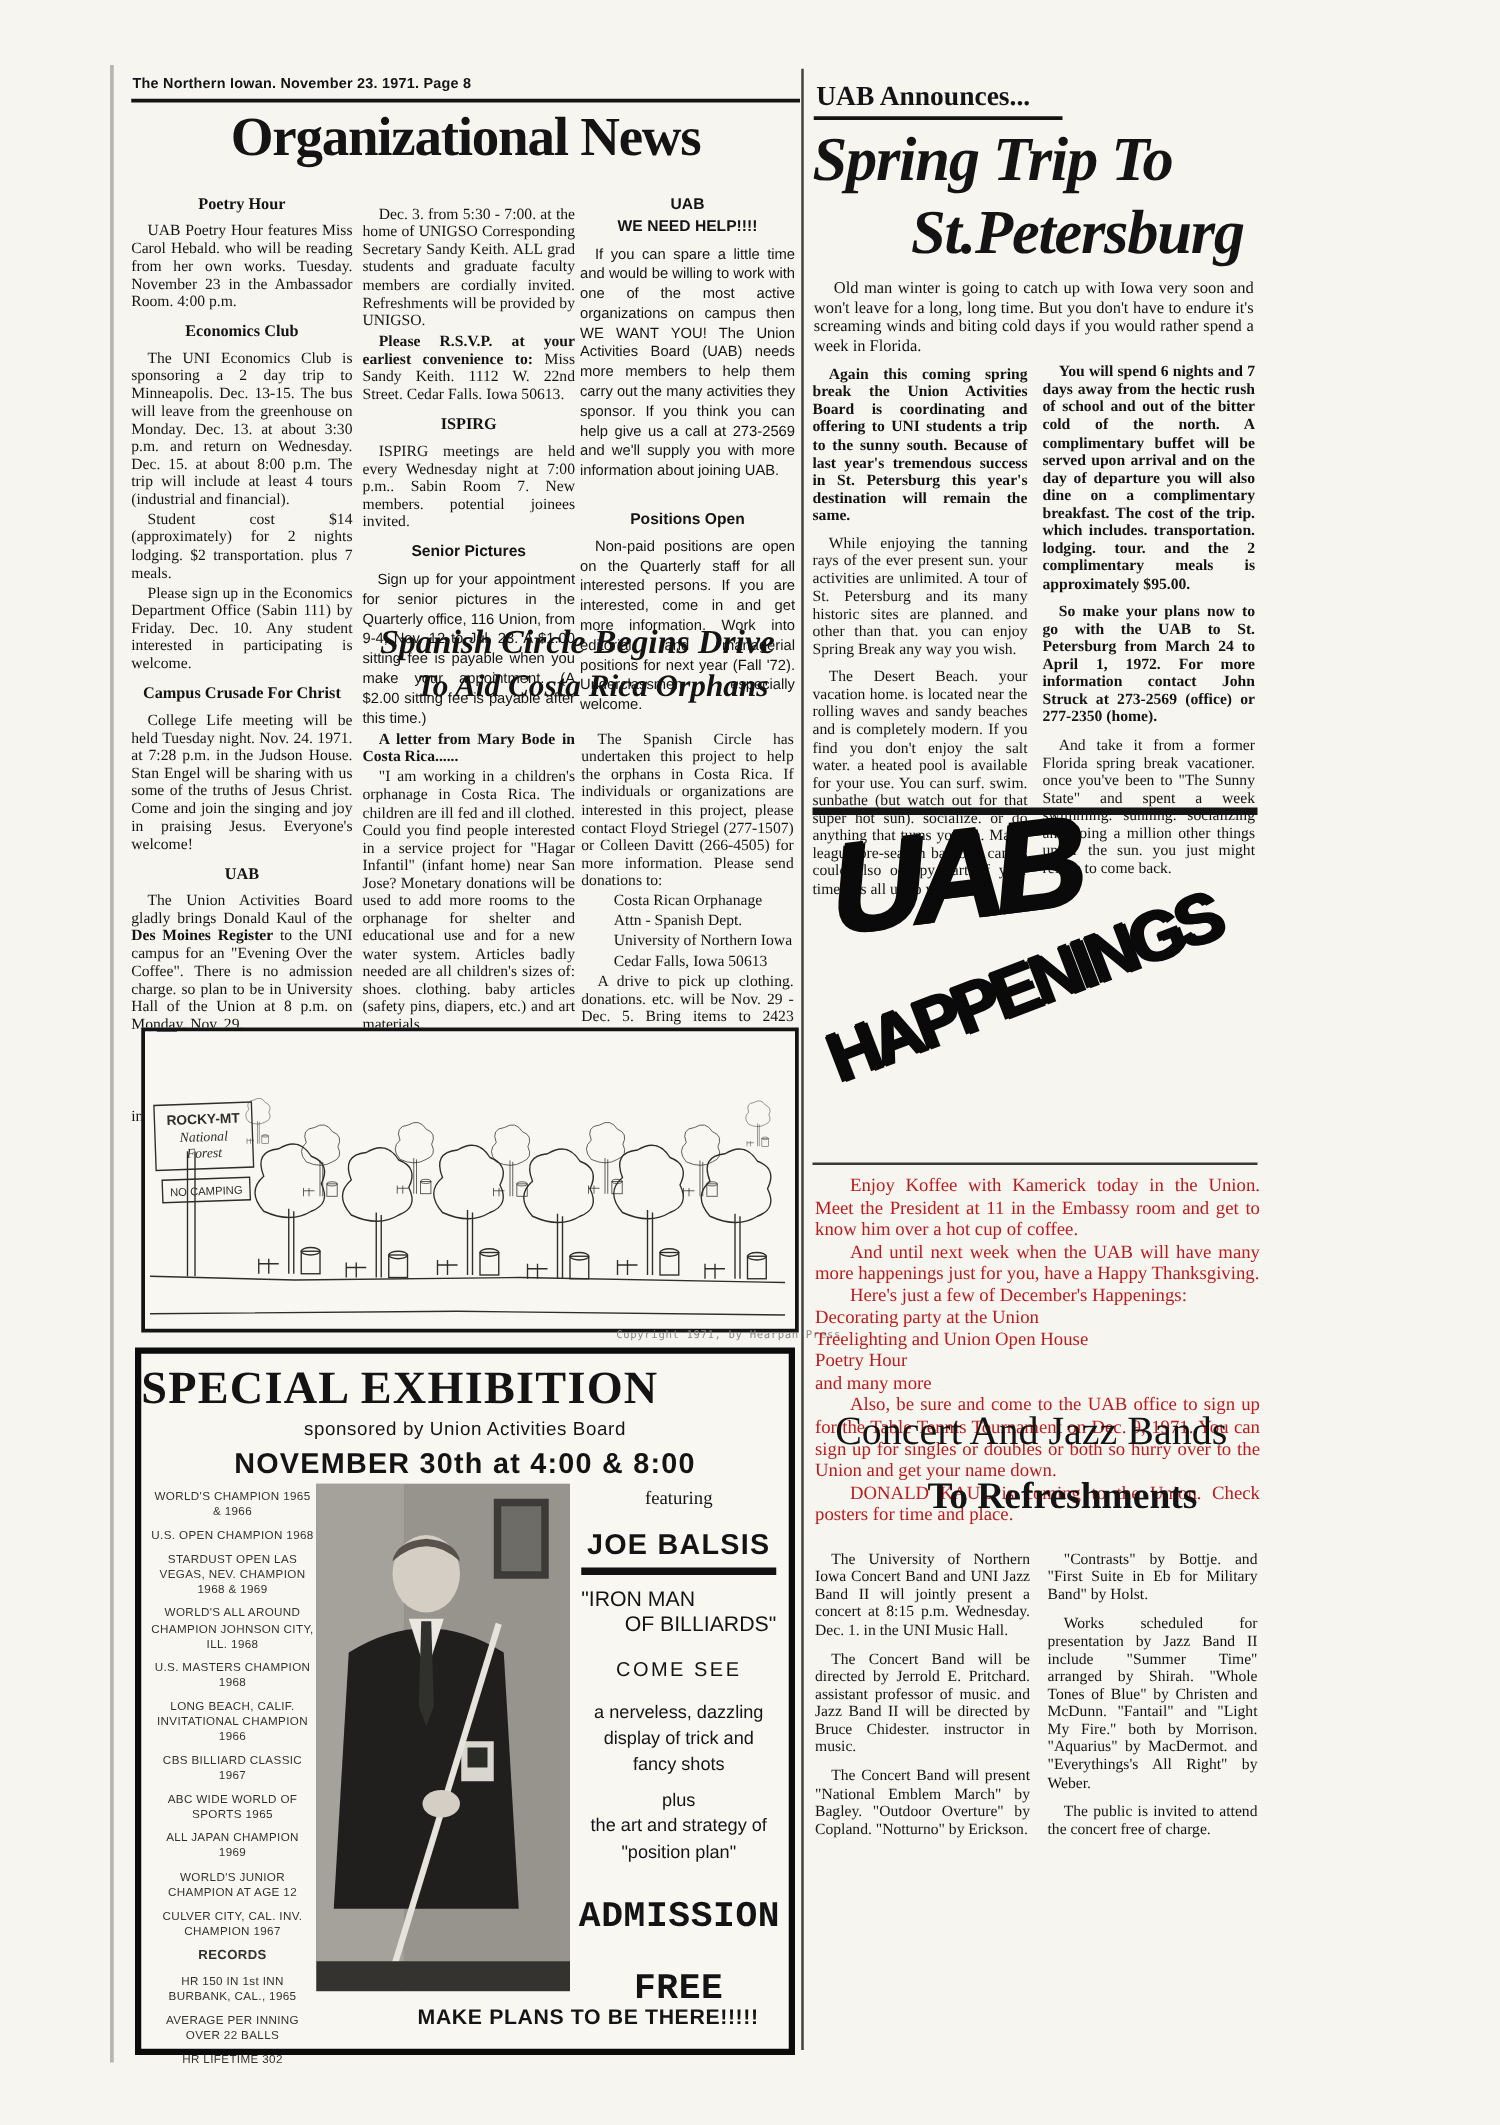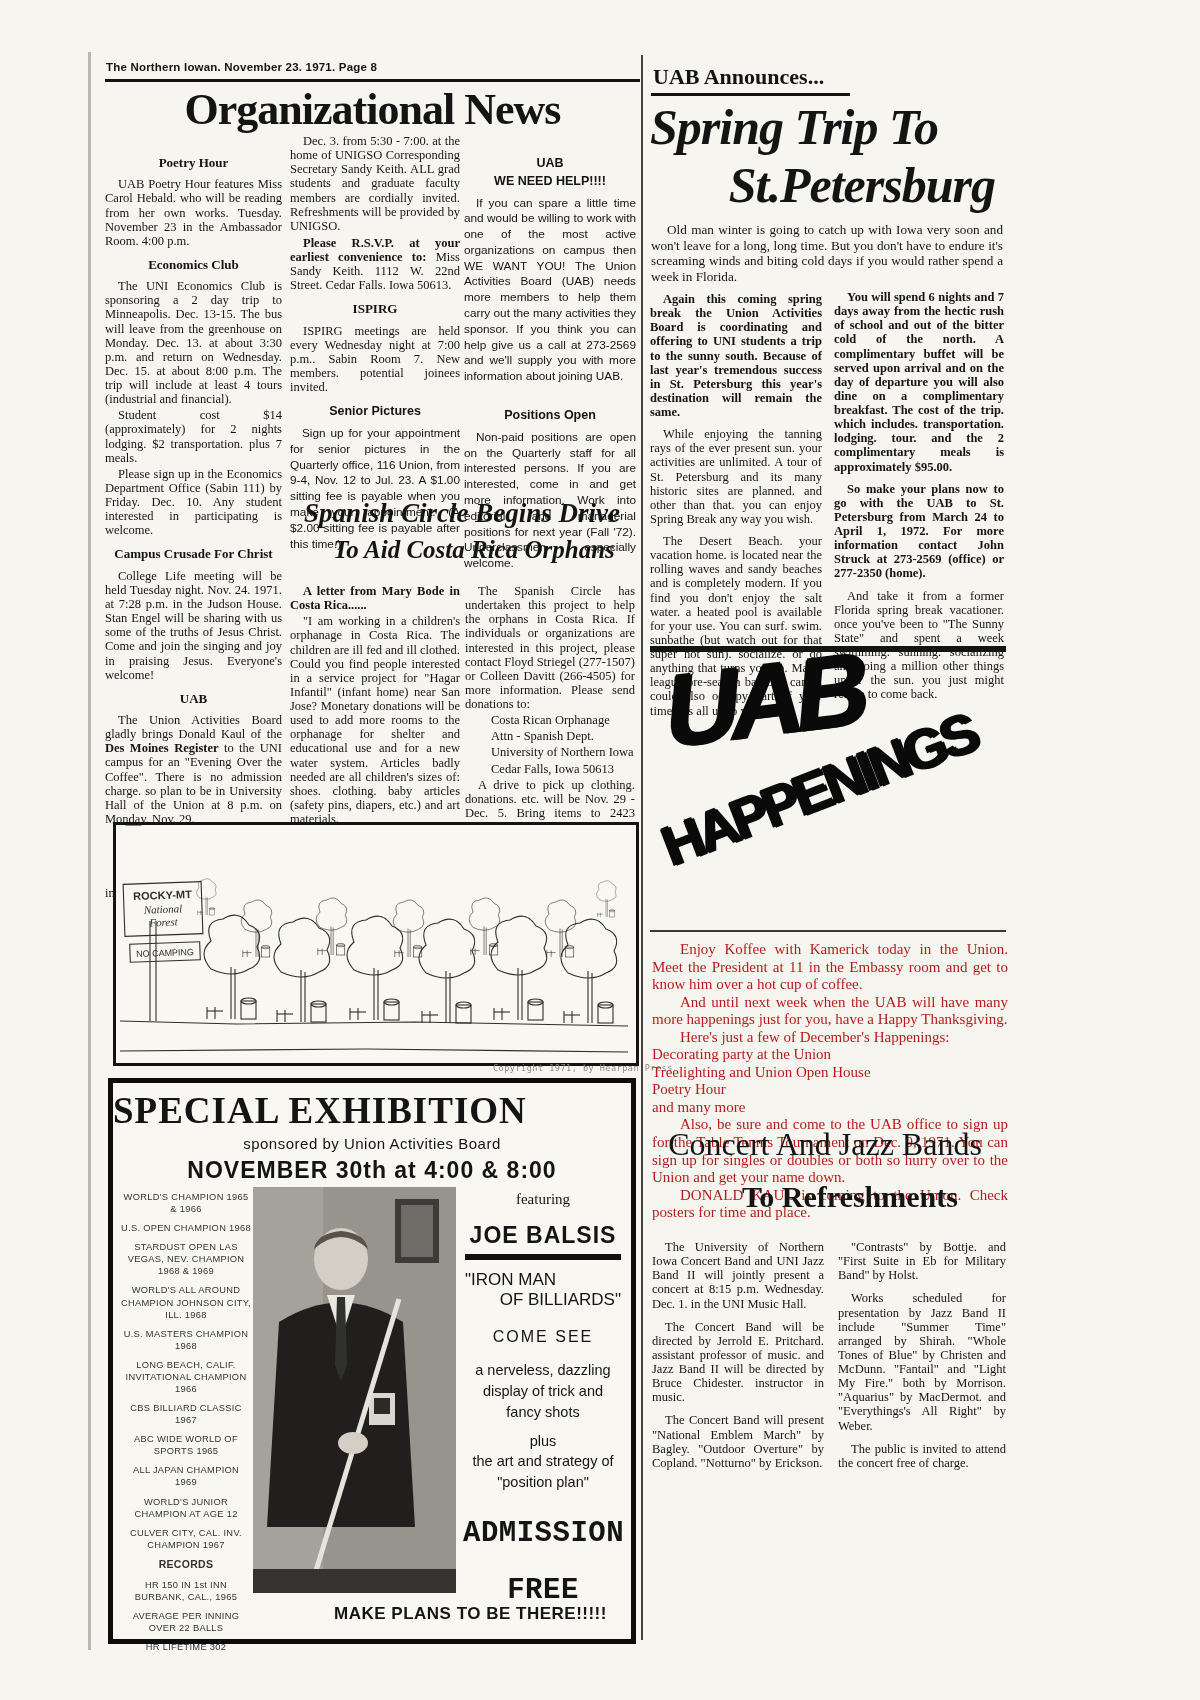--- a/index.html
+++ b/index.html
@@ -24,21 +24,21 @@
   
   .serifcol { font-size:12.5px; line-height:1.13; text-align:justify; }
   .serifcol p { margin:0 0 2px 0; text-indent:13px; }
   .chead { font-weight:bold; text-align:center; text-indent:0 !important; margin:10px 6px 7px !important; font-size:13px; line-height:1.1; }
   .sanscol { font-family:"Liberation Sans",sans-serif; font-size:11.8px; line-height:1.34; text-align:justify; }
   .sanscol p { margin:0 0 3px 0; text-indent:12px; }
   .sanshead { font-family:"Liberation Sans",sans-serif; font-weight:bold; text-align:center; font-size:12.5px; margin:9px 0 6px; }
   .bold { font-weight:bold; }
 
   #col1 { left:105px; top:146px; width:177px; }
-  #col2 { left:290px; top:134px; width:170px; }
+  #col2 { left:290px; top:164px; width:170px; }
   #col2 .serif-part p { margin-bottom:3px; }
   #col3 { left:464px; top:146px; width:172px; }
 
   
   .kicker { left:651px; top:64px; font-size:22px; font-weight:bold; border-bottom:3px solid #141414; padding:0 26px 3px 2px; }
   .spring-h1 { left:650px; top:98px; width:345px; font-size:50px; font-weight:bold; font-style:italic; letter-spacing:-1px; }
   .spring-h2 { left:660px; top:156px; width:335px; text-align:right; font-size:50px; font-weight:bold; font-style:italic; letter-spacing:-1px; }
   .spring-intro { left:651px; top:222px; width:352px; font-size:13.2px; line-height:1.18; text-align:justify; }
   .spring-intro p { text-indent:16px; margin:0; }
   #springA { left:650px; top:292px; width:172px; }

